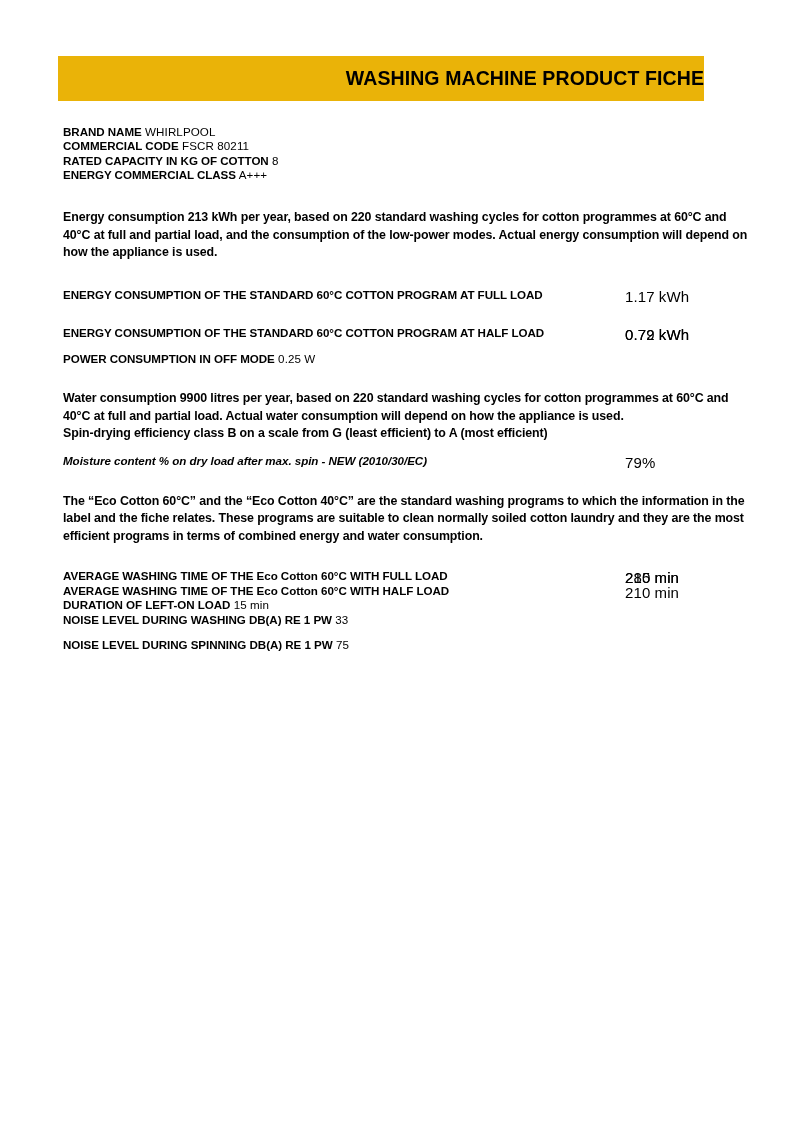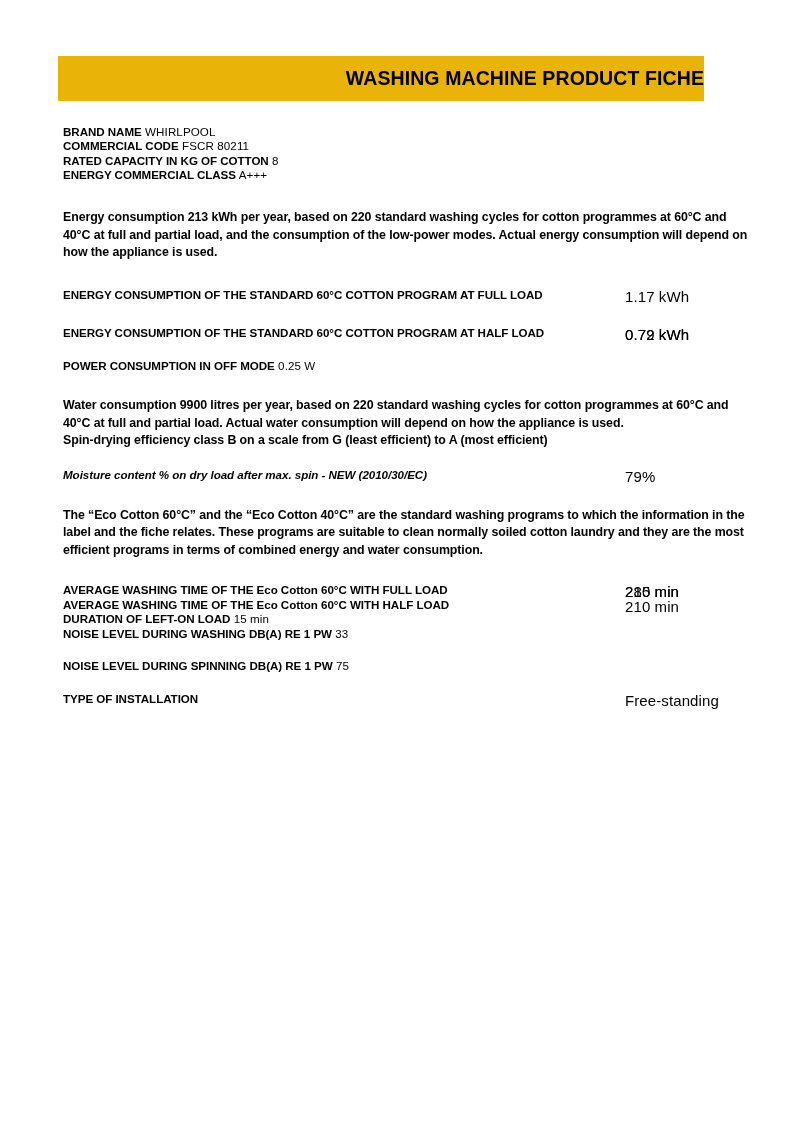--- a/index.html
+++ b/index.html
@@ -87,21 +87,21 @@
   
   .para {
     font-size: 12.4px;
     font-weight: bold;
     line-height: 1.42;
     letter-spacing: -0.1px;
     width: 690px;
   }
 
   
-  .sp-top-18 { margin-top: 18px; }
+  .sp-top-18 { margin-top: 11px; }
   .sp-top-21 { }
   .sp-top-24 { margin-top: 24px; }
   .sp-top-26 { margin-top: 26px; }
 </style>
 </head>
 <body>
 
 <div class="page">
   <div class="sheet">
 
@@ -179,20 +179,16 @@
       </div>
 
       <div class="row sp-top-21">
         <span class="label">NOISE LEVEL DURING WASHING DB(A) RE 1 PW</span><span class="inline-value"> <span>33</span></span>
       </div>
 
       <div class="row sp-top-18">
         <span class="label">NOISE LEVEL DURING SPINNING DB(A) RE 1 PW</span><span class="inline-value"> <span>75</span></span>
       </div>
 
-      <div class="row sp-top-18">
-        <span class="label">TYPE OF INSTALLATION</span>
-        <span class="col-value">Free-standing</span>
-      </div>
 
     </div>
   </div>
 </div>
 
 </body></html>

